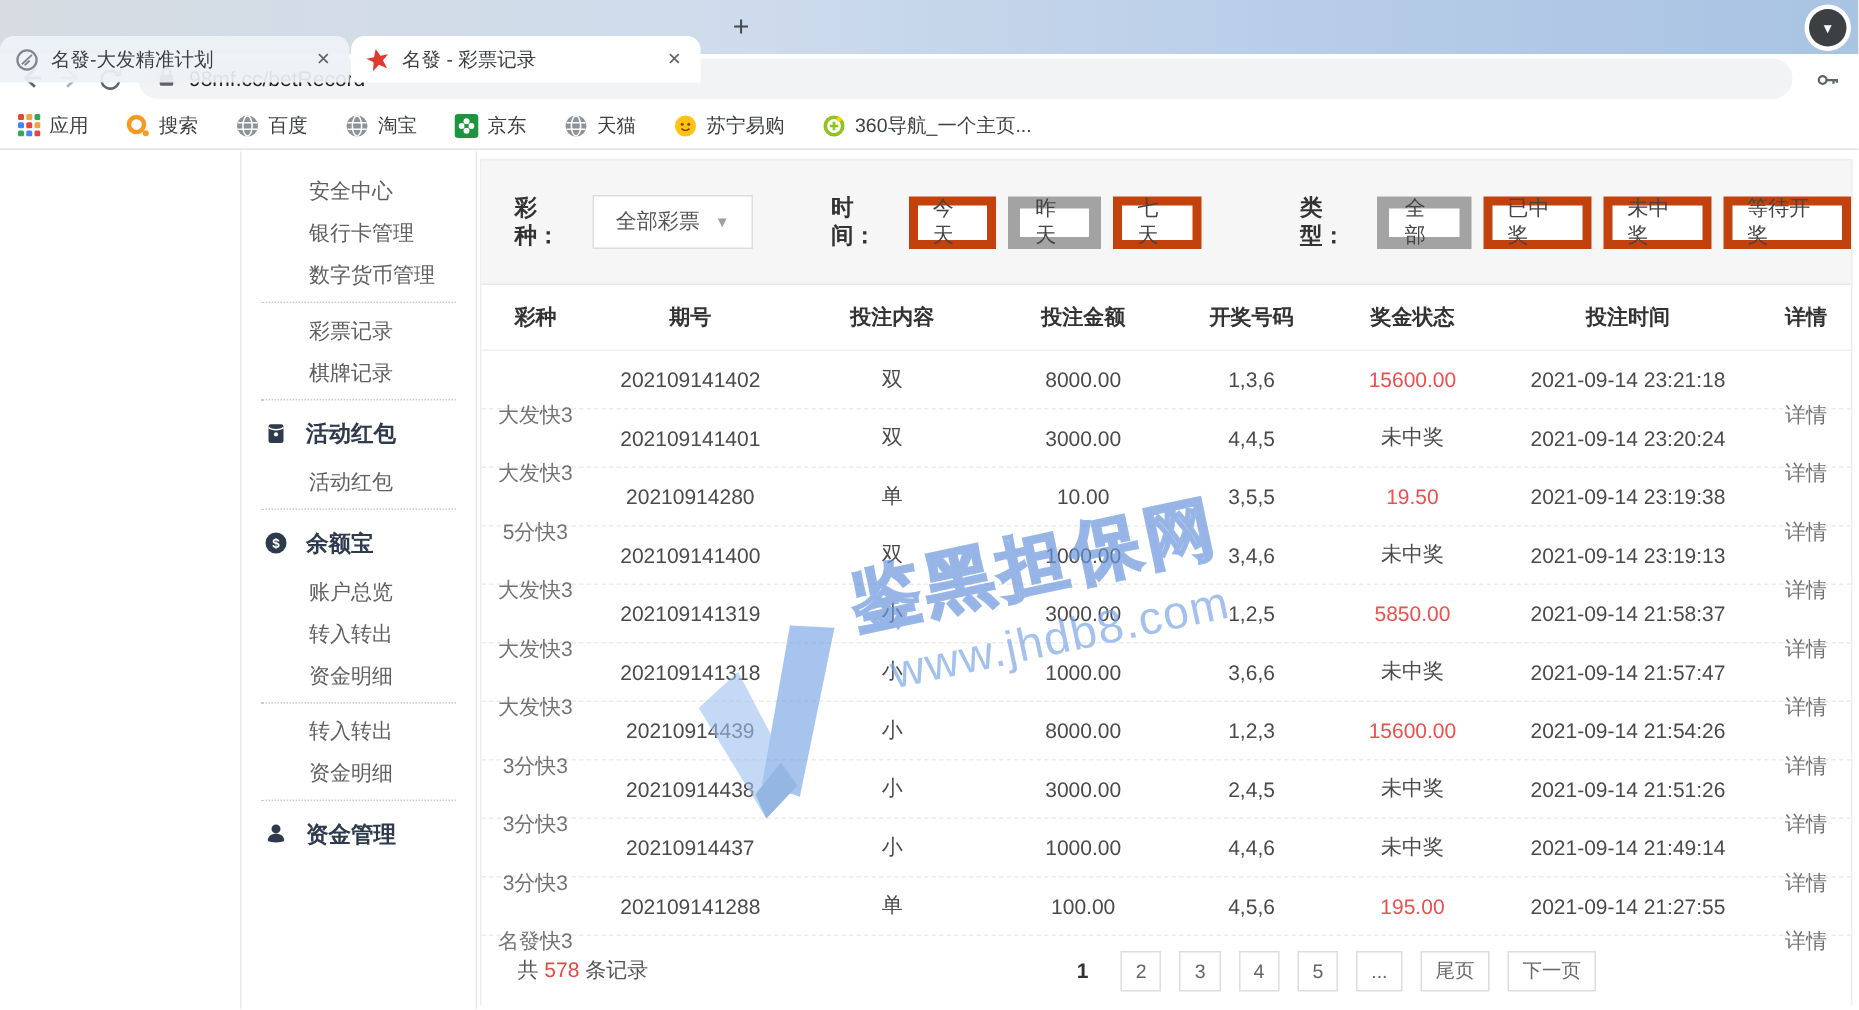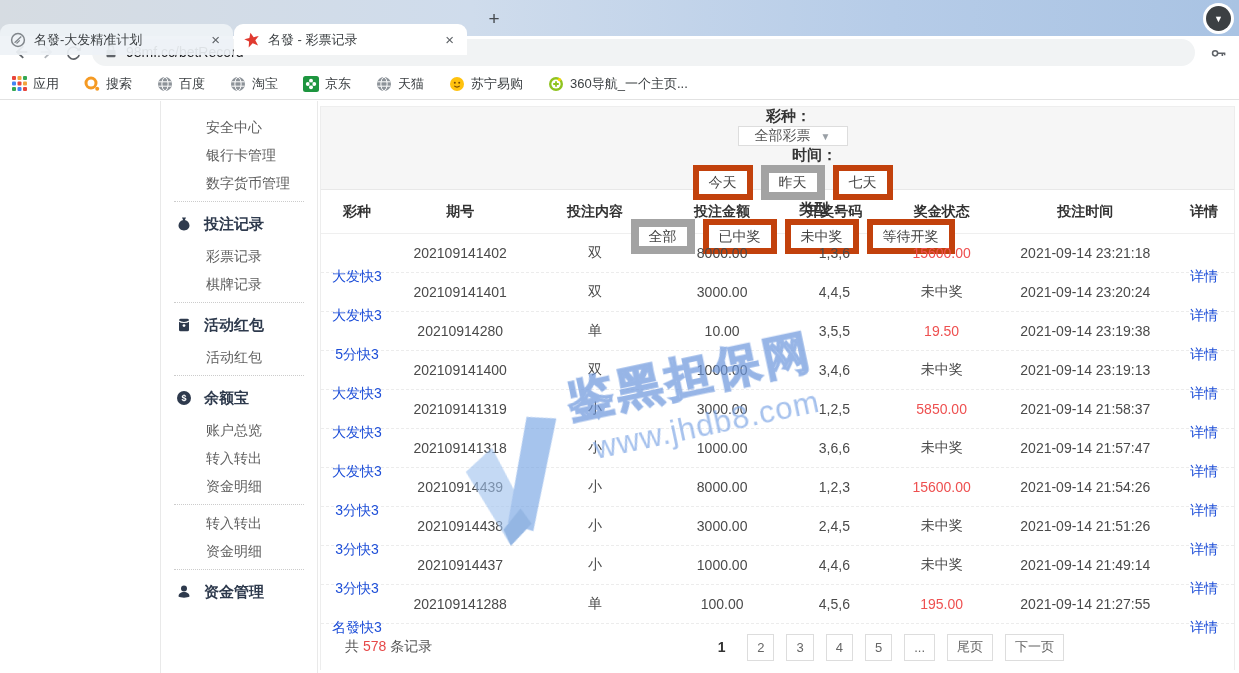--- a/index.html
+++ b/index.html
@@ -30,37 +30,37 @@
   
   .content { position:absolute; top:101px; left:0; right:0; bottom:0; background:#fff; }
   .sidebar { position:absolute; left:160px; top:0; width:158px; bottom:0; background:#fff;
              border-left:1px solid #e9e9e9; border-right:1px solid #e9e9e9; padding-top:12px; overflow:hidden; }
   .side-item { height:28px; line-height:28px; padding-left:45px; font-size:14px; color:#5f5f5f; }
   .side-header { height:36px; display:flex; align-items:center; gap:12px; padding-left:15px;
                  font-size:15px; font-weight:bold; color:#2e3a4d; }
   .side-divider { border-top:1px dotted #ccc; margin:4px 13px; }
   .main { position:absolute; left:320px; top:5px; width:915px; border-left:1px solid #ededed; border-right:1px solid #ededed; }
   .filter-bar { height:84px; background:#f6f6f6; border-top:1px solid #eee; border-bottom:1px solid #e8e8e8;
-                display:flex; align-items:center; padding-left:22px; font-size:15px;flex-direction:column; }
+                display:flex; align-items:center; padding-left:22px; font-size:15px; }
   .f-label { font-weight:bold; color:#333; }
   .dropdown { width:110px; height:36px; background:#fff; border:1px solid #ddd; margin-left:8px;
               display:flex; align-items:center; justify-content:center; gap:10px; font-size:14px; color:#555; }
   .caret { color:#9aa0a6; font-size:10px; }
   .f-group { display:flex; align-items:center; gap:8px; }
   .f-btn { min-width:45px; height:35px; padding:0 10px; background:#fff; border:6px solid #c2410c;
            display:flex; align-items:center; justify-content:center; font-size:14px; color:#444; }
   .f-btn.active { border:8px solid #a3a3a3; }
   .gap-time { margin-left:52px; } .gap-type { margin-left:66px; }
   
   .thead { display:flex; align-items:center; height:44px; font-size:14px; font-weight:bold; color:#333; border-bottom:1px solid #efefef; }
   .tr { display:flex; align-items:center; height:39px; font-size:14px; color:#4a4a4a; border-bottom:1px dashed #ececec; }
   .td,.th { text-align:center; }
   .c0{width:72px;} .c1{width:135px;} .c2{width:135px;} .c3{width:120px;}
   .c4{width:105px;} .c5{width:110px;} .c6{width:178px;} .c7{width:60px;}
-  .link-blue { color:#1d4ed8;margin-top:48px; }
+  .link-blue { color:#737373;margin-top:48px; }
   .red { color:#ee5050; }
   
   .pagination { height:46px; display:flex; align-items:center; padding:0 24px; font-size:14px; color:#555; }
   .pages { display:flex; align-items:center; gap:12px; margin-left:auto; margin-right:146px; }
   .page { min-width:27px; height:27px; padding:0 9px; border:1px solid #ddd; background:#fff;
           display:flex; align-items:center; justify-content:center; font-size:13px; color:#666; }
   .page.current { border:none; background:none; font-weight:bold; color:#333; font-size:14px; padding:0 2px; }
   
   .watermark { position:absolute; left:438px; top:252px; width:440px; transform:rotate(-12deg);
                pointer-events:none; z-index:20; opacity:0.8; }
@@ -237,28 +237,20 @@
   </div>
 
 <div class="content">
 
   <div class="sidebar">
     <div class="side-item">安全中心</div>
     <div class="side-item">银行卡管理</div>
     <div class="side-item">数字货币管理</div>
     <div class="side-divider"></div>
 
-    <div class="side-header">
-      <span class="side-icon">
-          <svg width="16" height="16" viewBox="0 0 16 16">
-            <path d="M6 1.5 h4 l-1.1 2.6 c2.7 .8 4.6 2.9 4.6 5.5 0 3-2.5 4.9-5.5 4.9 S2.5 12.6 2.5 9.6 c0-2.6 1.9-4.7 4.6-5.5 L6 1.5z" fill="#2e3a4d"></path>
-          </svg>
-        </span>
-      <span>投注记录</span>
-    </div>
     <div class="side-item">彩票记录</div>
     <div class="side-item">棋牌记录</div>
     <div class="side-divider"></div>
 
     <div class="side-header">
       <span class="side-icon">
           <svg width="16" height="16" viewBox="0 0 16 16">
             <rect x="3" y="1.8" width="10" height="12.5" rx="1.5" fill="#2e3a4d"></rect>
             <path d="M3 4 c2.2 2 7.8 2 10 0" stroke="#fff" stroke-width="1.1" fill="none"></path>
             <circle cx="8" cy="8.6" r="1.4" fill="#fff"></circle>

